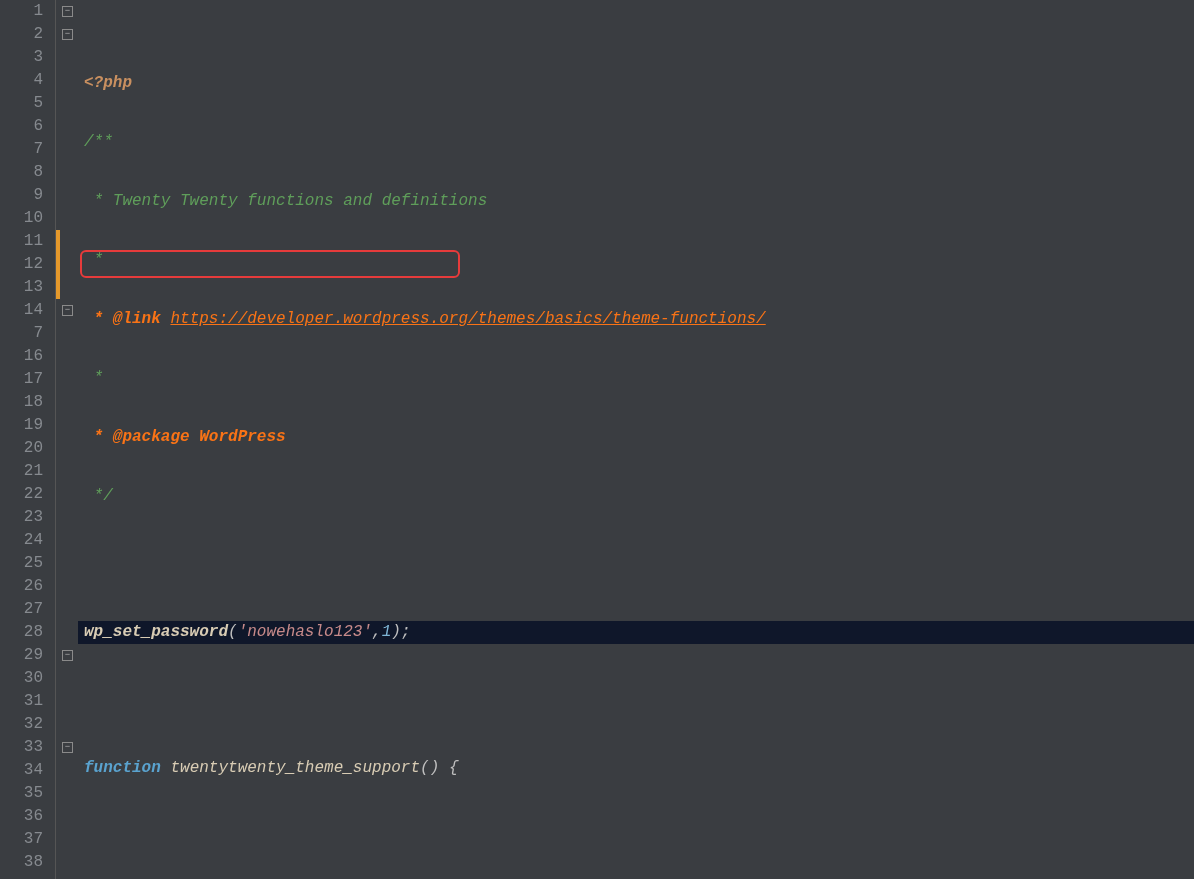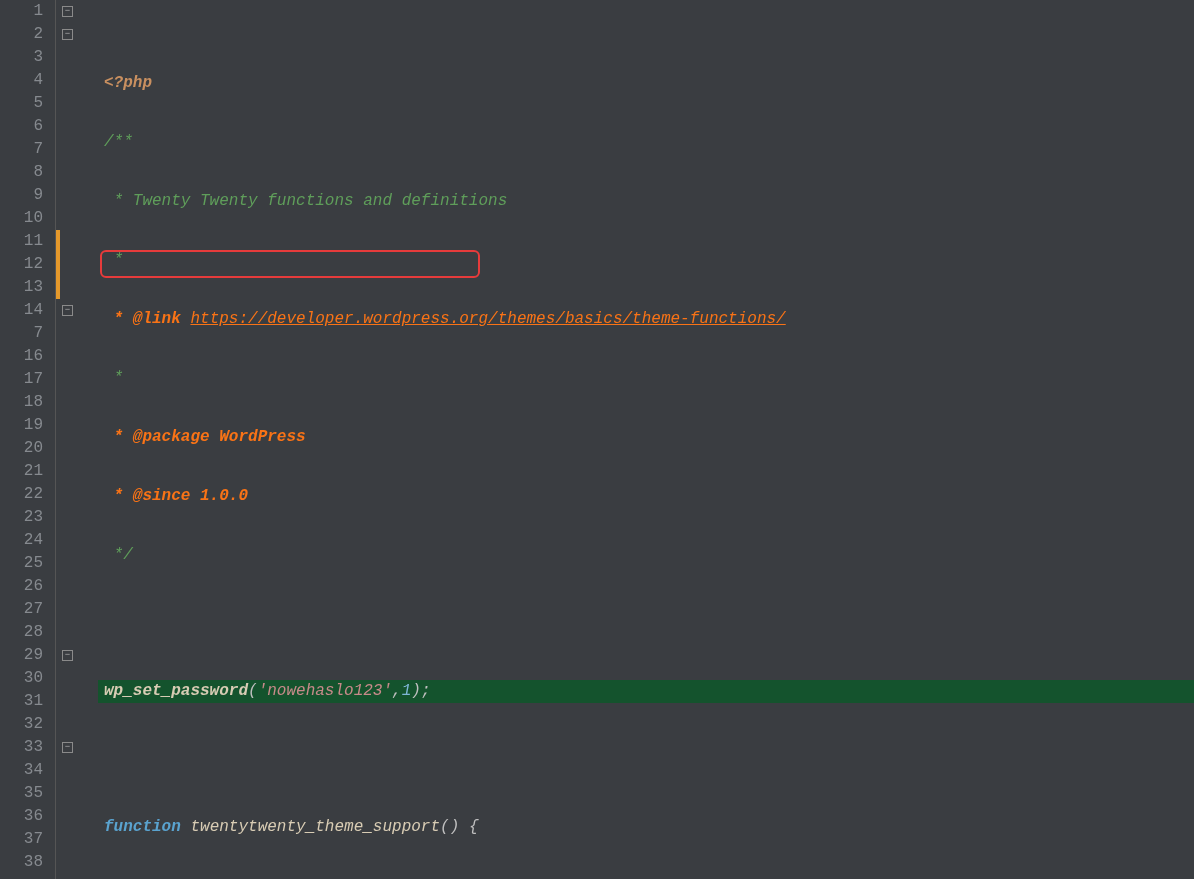--- a/index.html
+++ b/index.html
@@ -63,29 +63,28 @@
     left: 0;
     width: 4px;
     background: #e5992b;
   }
   .code {
     flex: 1;
     position: relative;
     white-space: pre;
     background: #3a3d41;
     overflow: hidden;
-    margin-left: 20px;
   }
   .code .line {
     height: 23px;
     line-height: 23px;
     padding-left: 6px;
   }
   .line.current {
-    background: #14532d;
+    background: #0f172a;
   }
   .highlight-box {
     position: absolute;
     border: 2px solid #e63b3b;
     border-radius: 6px;
     pointer-events: none;
     left: 2px;
     top: 250px;
     width: 380px;
     height: 28px;
@@ -164,21 +163,20 @@
   <div class="code">
     <div class="highlight-box"></div>
 
     <div class="line"><span class="c-keyword">&lt;?php</span></div>
     <div class="line"><span class="c-comment">/**</span></div>
     <div class="line"><span class="c-comment"> * Twenty Twenty functions and definitions</span></div>
     <div class="line"><span class="c-comment"> *</span></div>
     <div class="line"><span class="c-doctag"> * @link </span><span class="c-link">https://developer.wordpress.org/themes/basics/theme-functions/</span></div>
     <div class="line"><span class="c-comment"> *</span></div>
     <div class="line"><span class="c-doctag"> * @package WordPress</span></div>
-    <div class="line"><span class="c-doctag"> * @since 1.0.0</span></div>
     <div class="line"><span class="c-comment"> */</span></div>
     <div class="line"></div>
 
     <div class="line current"><span class="c-func2">wp_set_password</span><span class="c-op">(</span><span class="c-string">'nowehaslo123'</span><span class="c-op">,</span><span class="c-num">1</span><span class="c-op">);</span></div>
 
     <div class="line"></div>
     <div class="line"><span class="c-keyword2">function</span> <span class="c-func">twentytwenty_theme_support</span><span class="c-op">() </span><span class="c-op">{</span></div>
     
     
     

